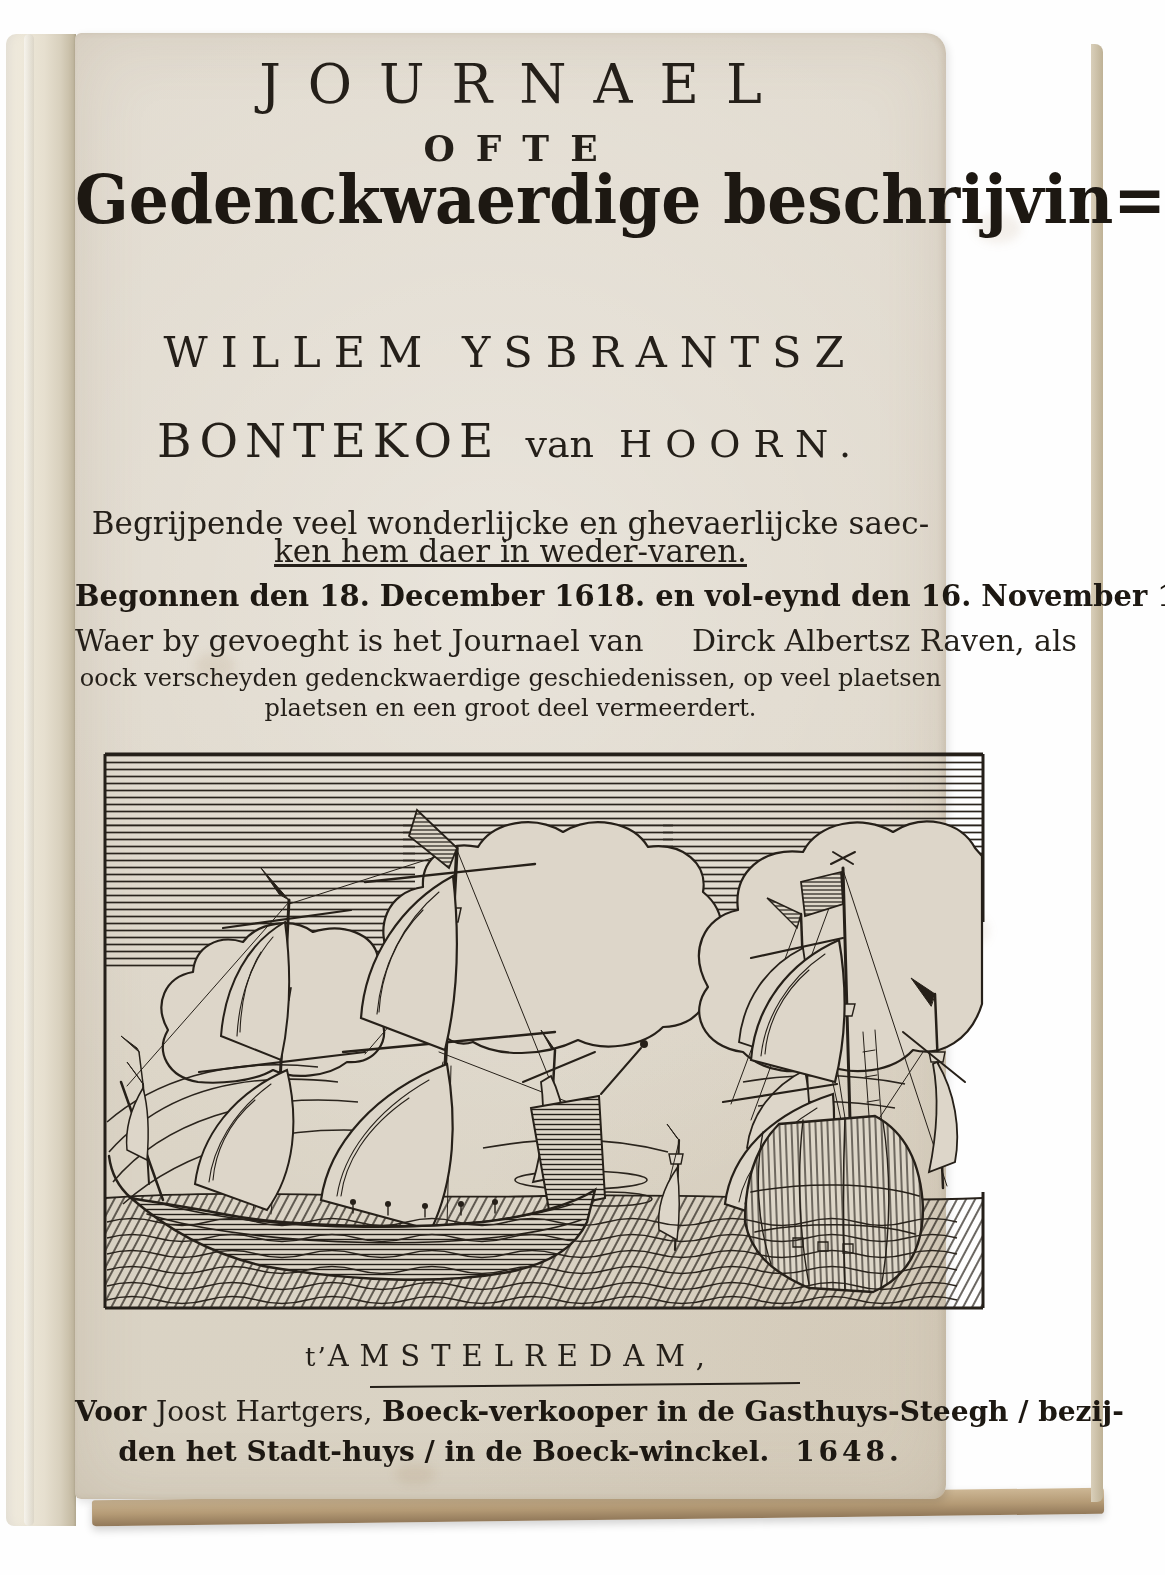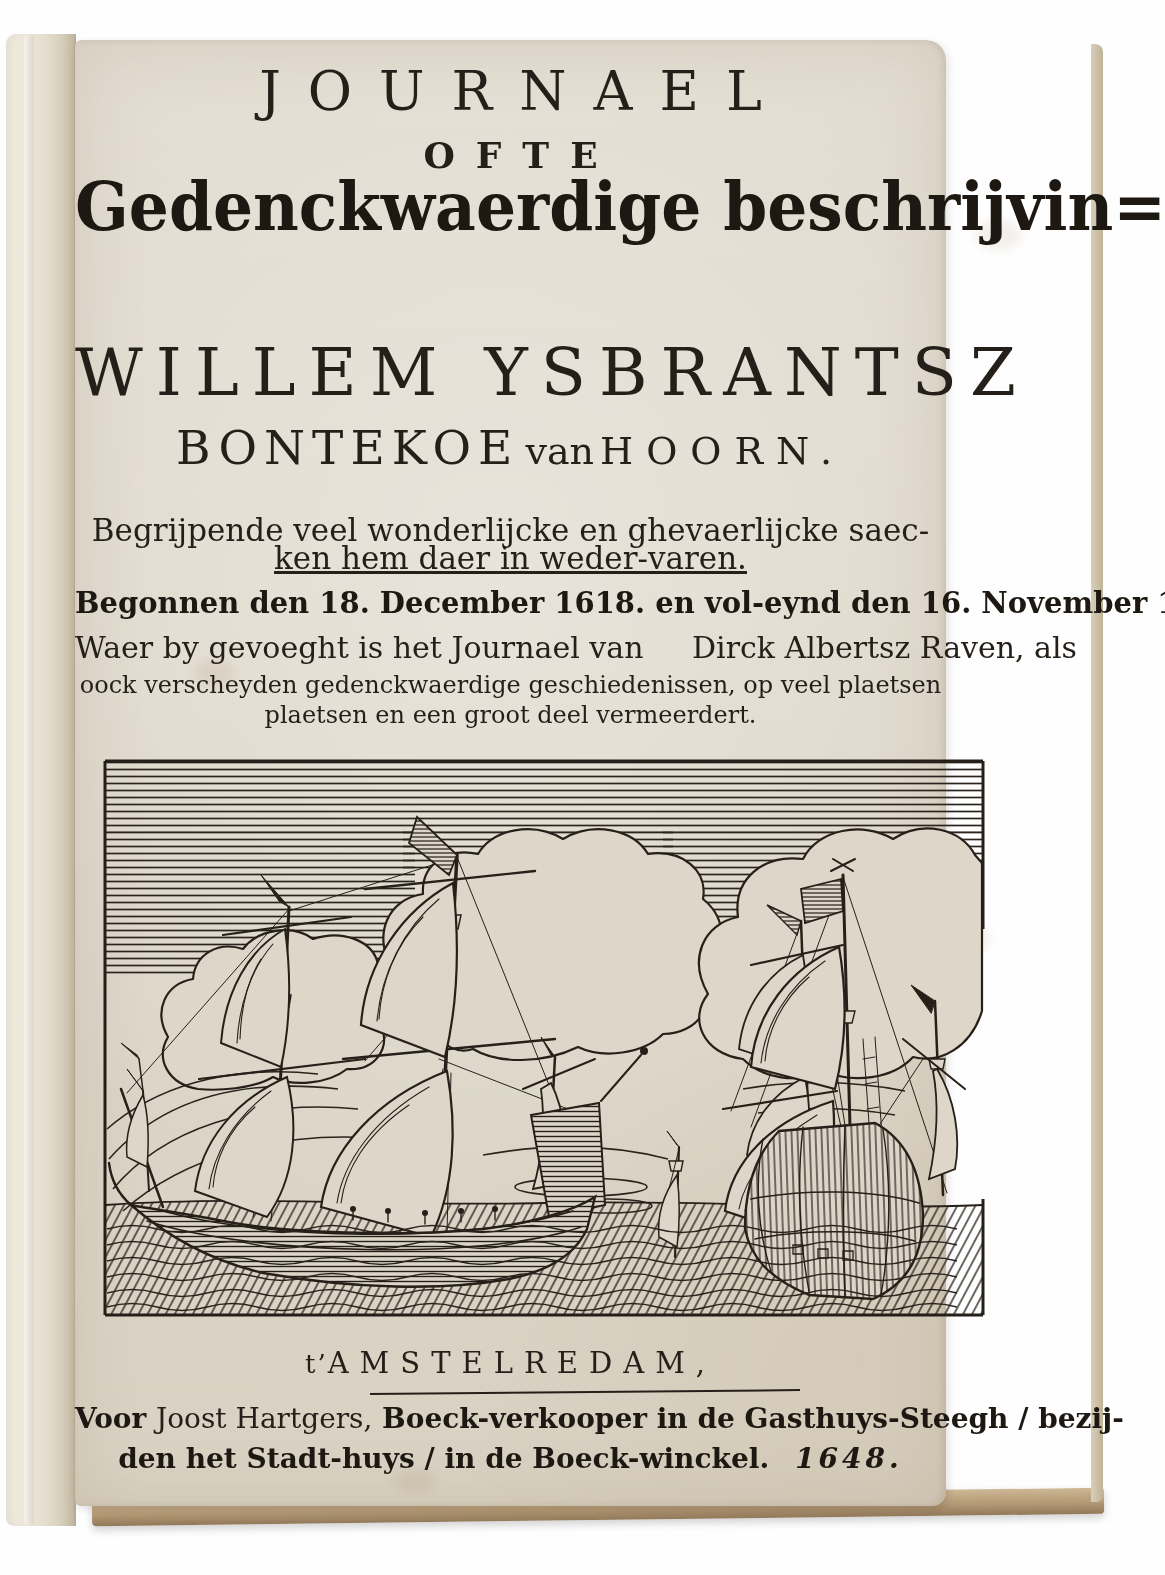--- a/index.html
+++ b/index.html
@@ -32,58 +32,58 @@
     border-radius:3px 3px 4px 4px;
     box-shadow:0 4px 8px rgba(0,0,0,.18);
   }
   .fore-edge{
     position:absolute;left:1085px;top:16px;width:12px;height:1458px;
     background:linear-gradient(90deg,#d9cfba,#bfb296);
     border-radius:0 8px 6px 0;
   }
   
   .page{
-    position:absolute;left:69px;top:12px;width:871px;height:1466px;
+    position:absolute;left:69px;top:5px;width:871px;height:1466px;
     background:
       radial-gradient(130% 80% at 48% 38%, rgba(255,255,255,.30) 0%, rgba(255,255,255,0) 55%),
       radial-gradient(80% 50% at 90% 90%, rgba(160,130,90,.10) 0%, rgba(160,130,90,0) 60%),
       linear-gradient(180deg,#e3ddd2 0%,#ded7ca 45%,#d9d2c3 100%);
     border-radius:6px 20px 14px 6px;
     box-shadow:inset 0 0 70px rgba(130,108,75,.16), inset -3px 0 6px rgba(120,95,60,.15), 2px 3px 9px rgba(0,0,0,.12);
   }
   .fox{position:absolute;border-radius:50%;background:rgba(150,110,55,.10);filter:blur(5px);}
   .l{position:absolute;left:0;right:0;text-align:center;color:#241f19;white-space:nowrap;}
   .bl{font-weight:700;color:#1d1812;}
   .journael{top:20px;font-size:54px;letter-spacing:27px;text-indent:27px;}
   .ofte{top:94px;font-size:36px;letter-spacing:21px;text-indent:21px;font-weight:600;}
   .bl1{top:130px;font-size:63px;transform:scaleY(1.06);}
   .bl2{top:232px;font-size:39px;}
-  .willem{top:294px;font-size:66px;letter-spacing:13px;text-align:right;}
+  .willem{top:294px;font-size:43px;letter-spacing:13px;}
   .bontekoe-line{top:380px;}
   .bontekoe-line .bontekoe{font-size:47px;letter-spacing:7px;}
-  .bontekoe-line .van{font-size:38px;margin:0 6px;}
+  .bontekoe-line .van{font-size:38px;margin:0 25px;}
   .bontekoe-line .hoorn{font-size:38px;letter-spacing:13px;}
   .sub1{top:456px;font-size:31px;margin-top:16px;}
   .sub2{top:500px;font-size:31px;text-decoration:underline;}
   .dateline{top:545px;font-size:29px;transform:scaleY(1.05);}
   .add1{top:590px;font-size:30px;}
   .add1 .it{margin-left:39px;}
   .add2{top:631px;font-size:24px;}
   .add3{top:661px;font-size:24px;}
   .city{top:1306px;font-size:29px;}
   .city .tprefix{font-size:26px;letter-spacing:2px;}
   .city .cityname{letter-spacing:11px;}
   .city-rule{
     position:absolute;left:295px;top:1351px;width:430px;height:2px;
     background:#241f19;transform:rotate(-0.5deg);
   }
   .imp1{top:1362px;font-size:28px;}
   .imp2{top:1402px;font-size:28px;}
   .imp-roman{font-weight:400;color:#241f19;}
-  .y1648{margin-left:26px;letter-spacing:4px;font-style:italic;}
+  .y1648{margin-left:26px;letter-spacing:4px;}
   .woodcut{position:absolute;left:28px;top:719px;}
 </style>
 </head>
 <body>
 
 <div class="scene">
   <div class="book">
     <div class="spine"></div>
     <div class="bottom-edge"></div>
     <div class="fore-edge"></div>

